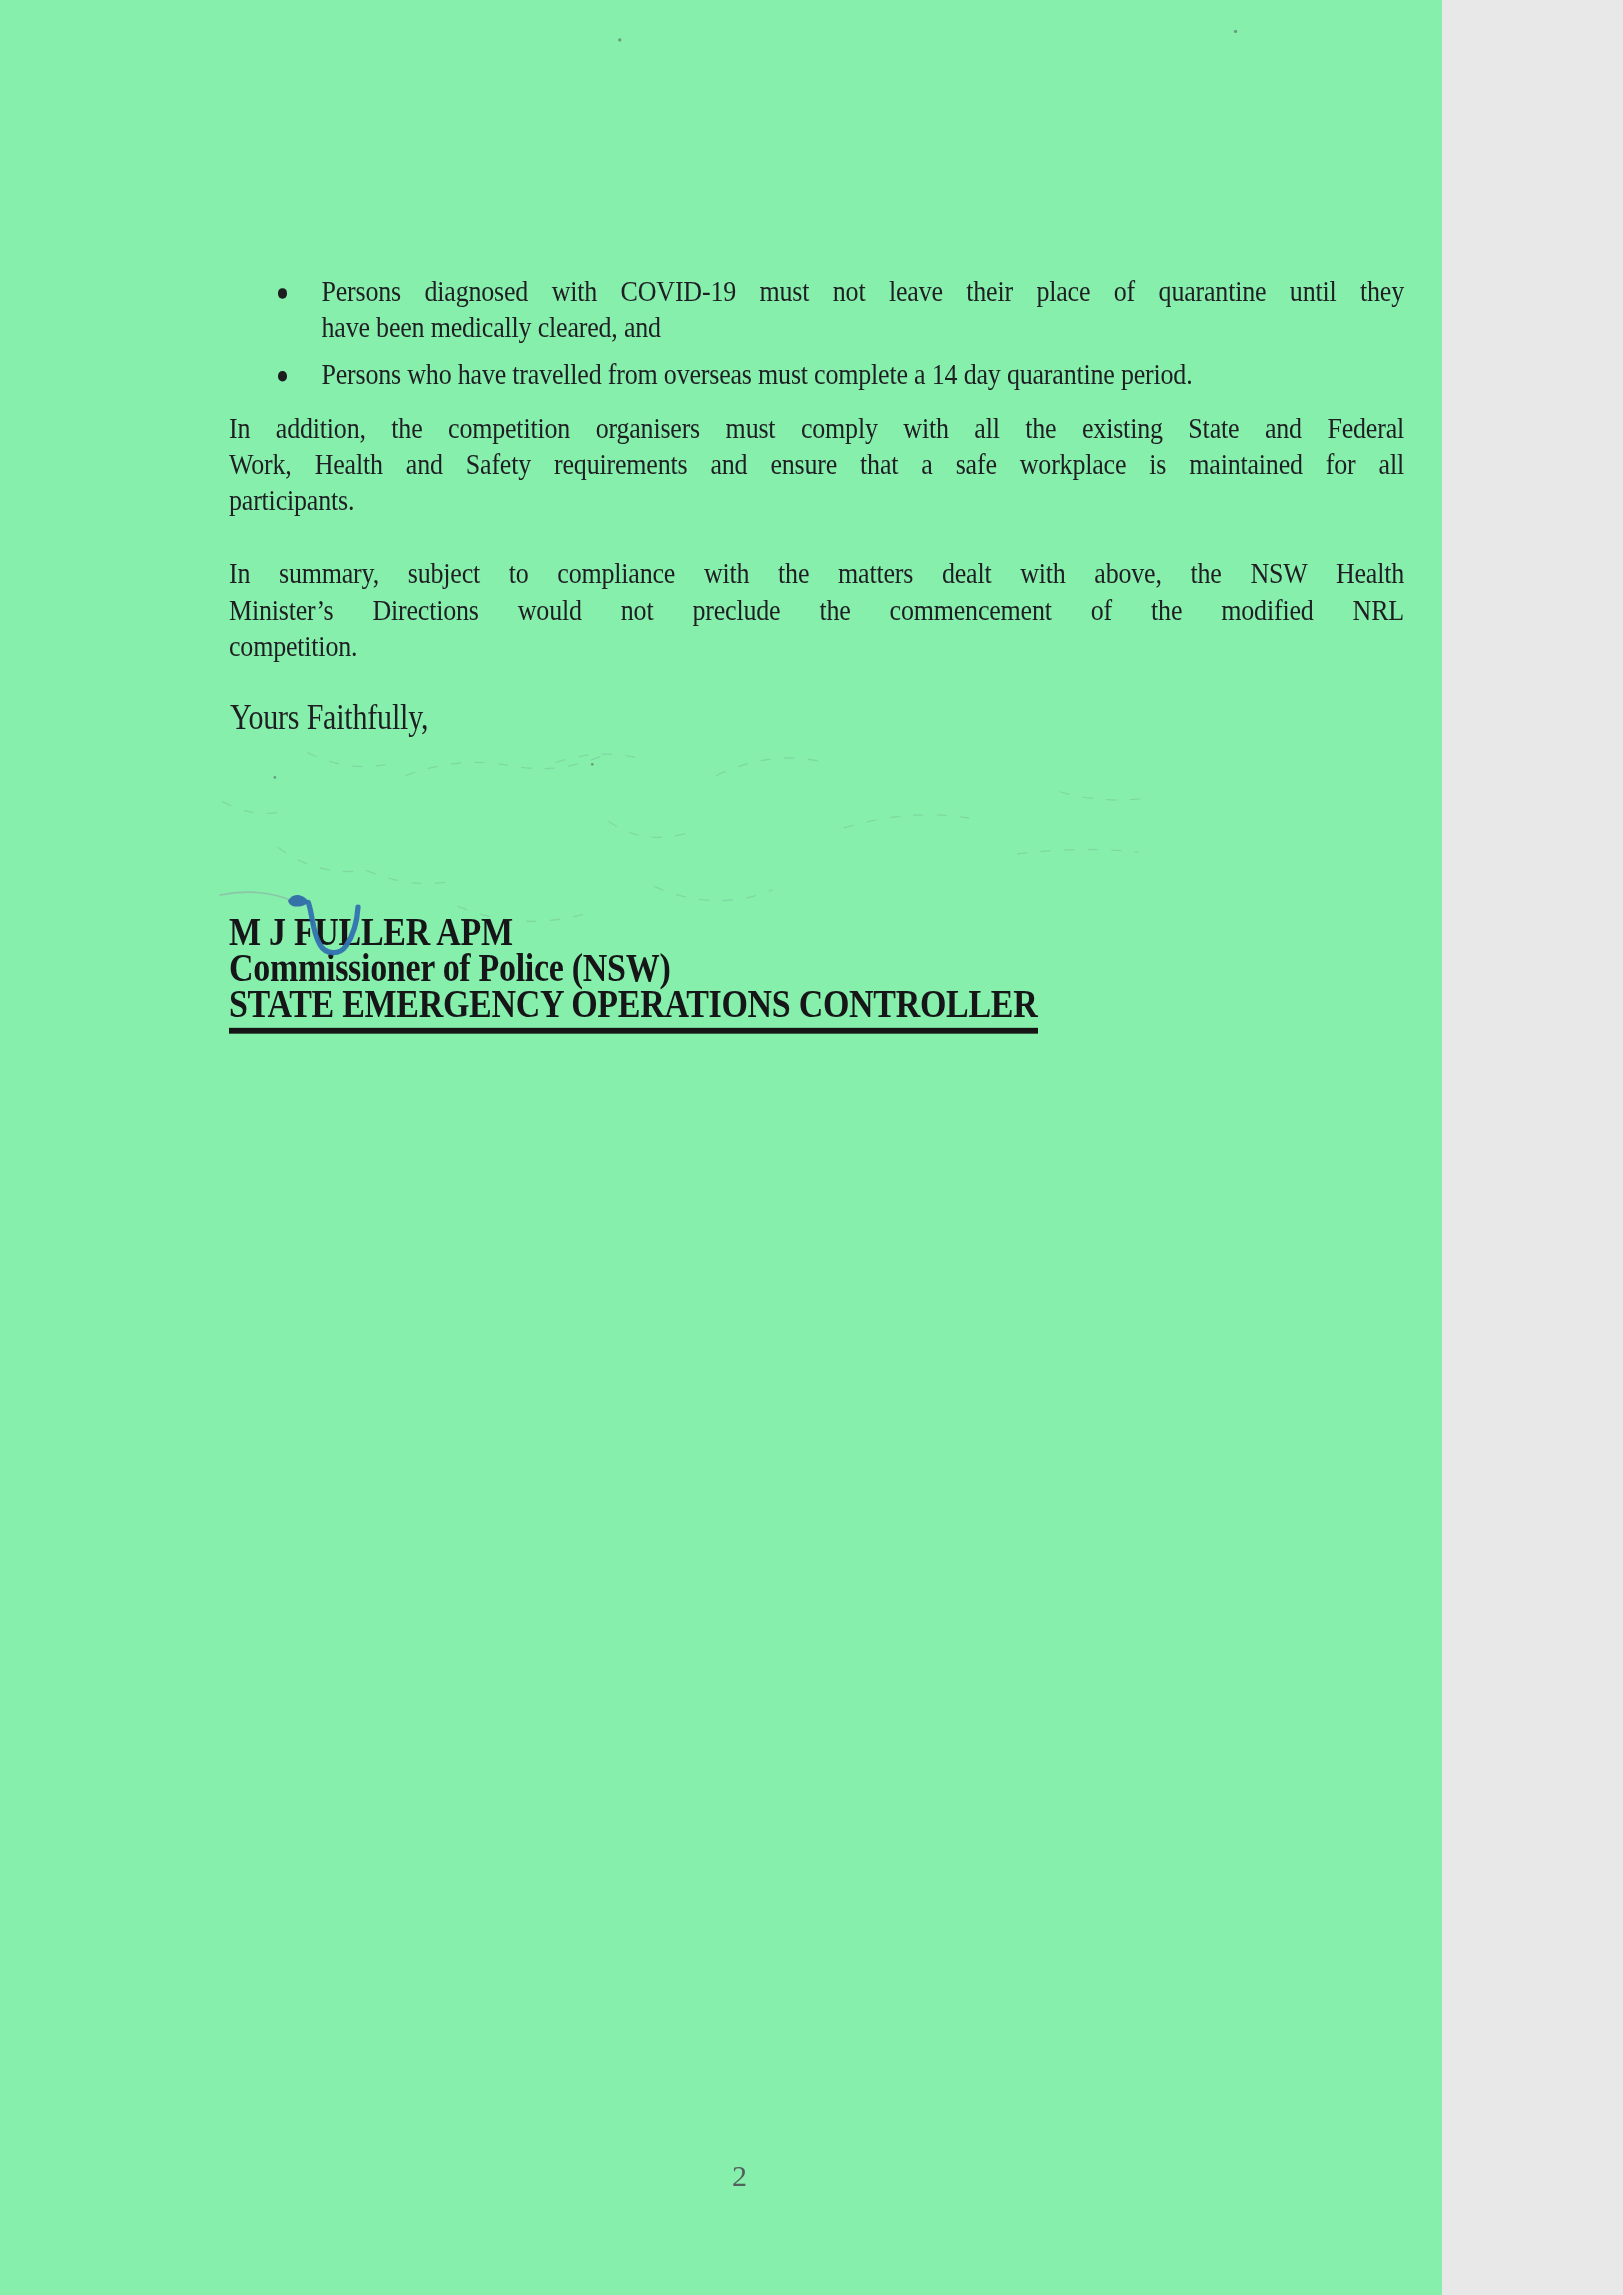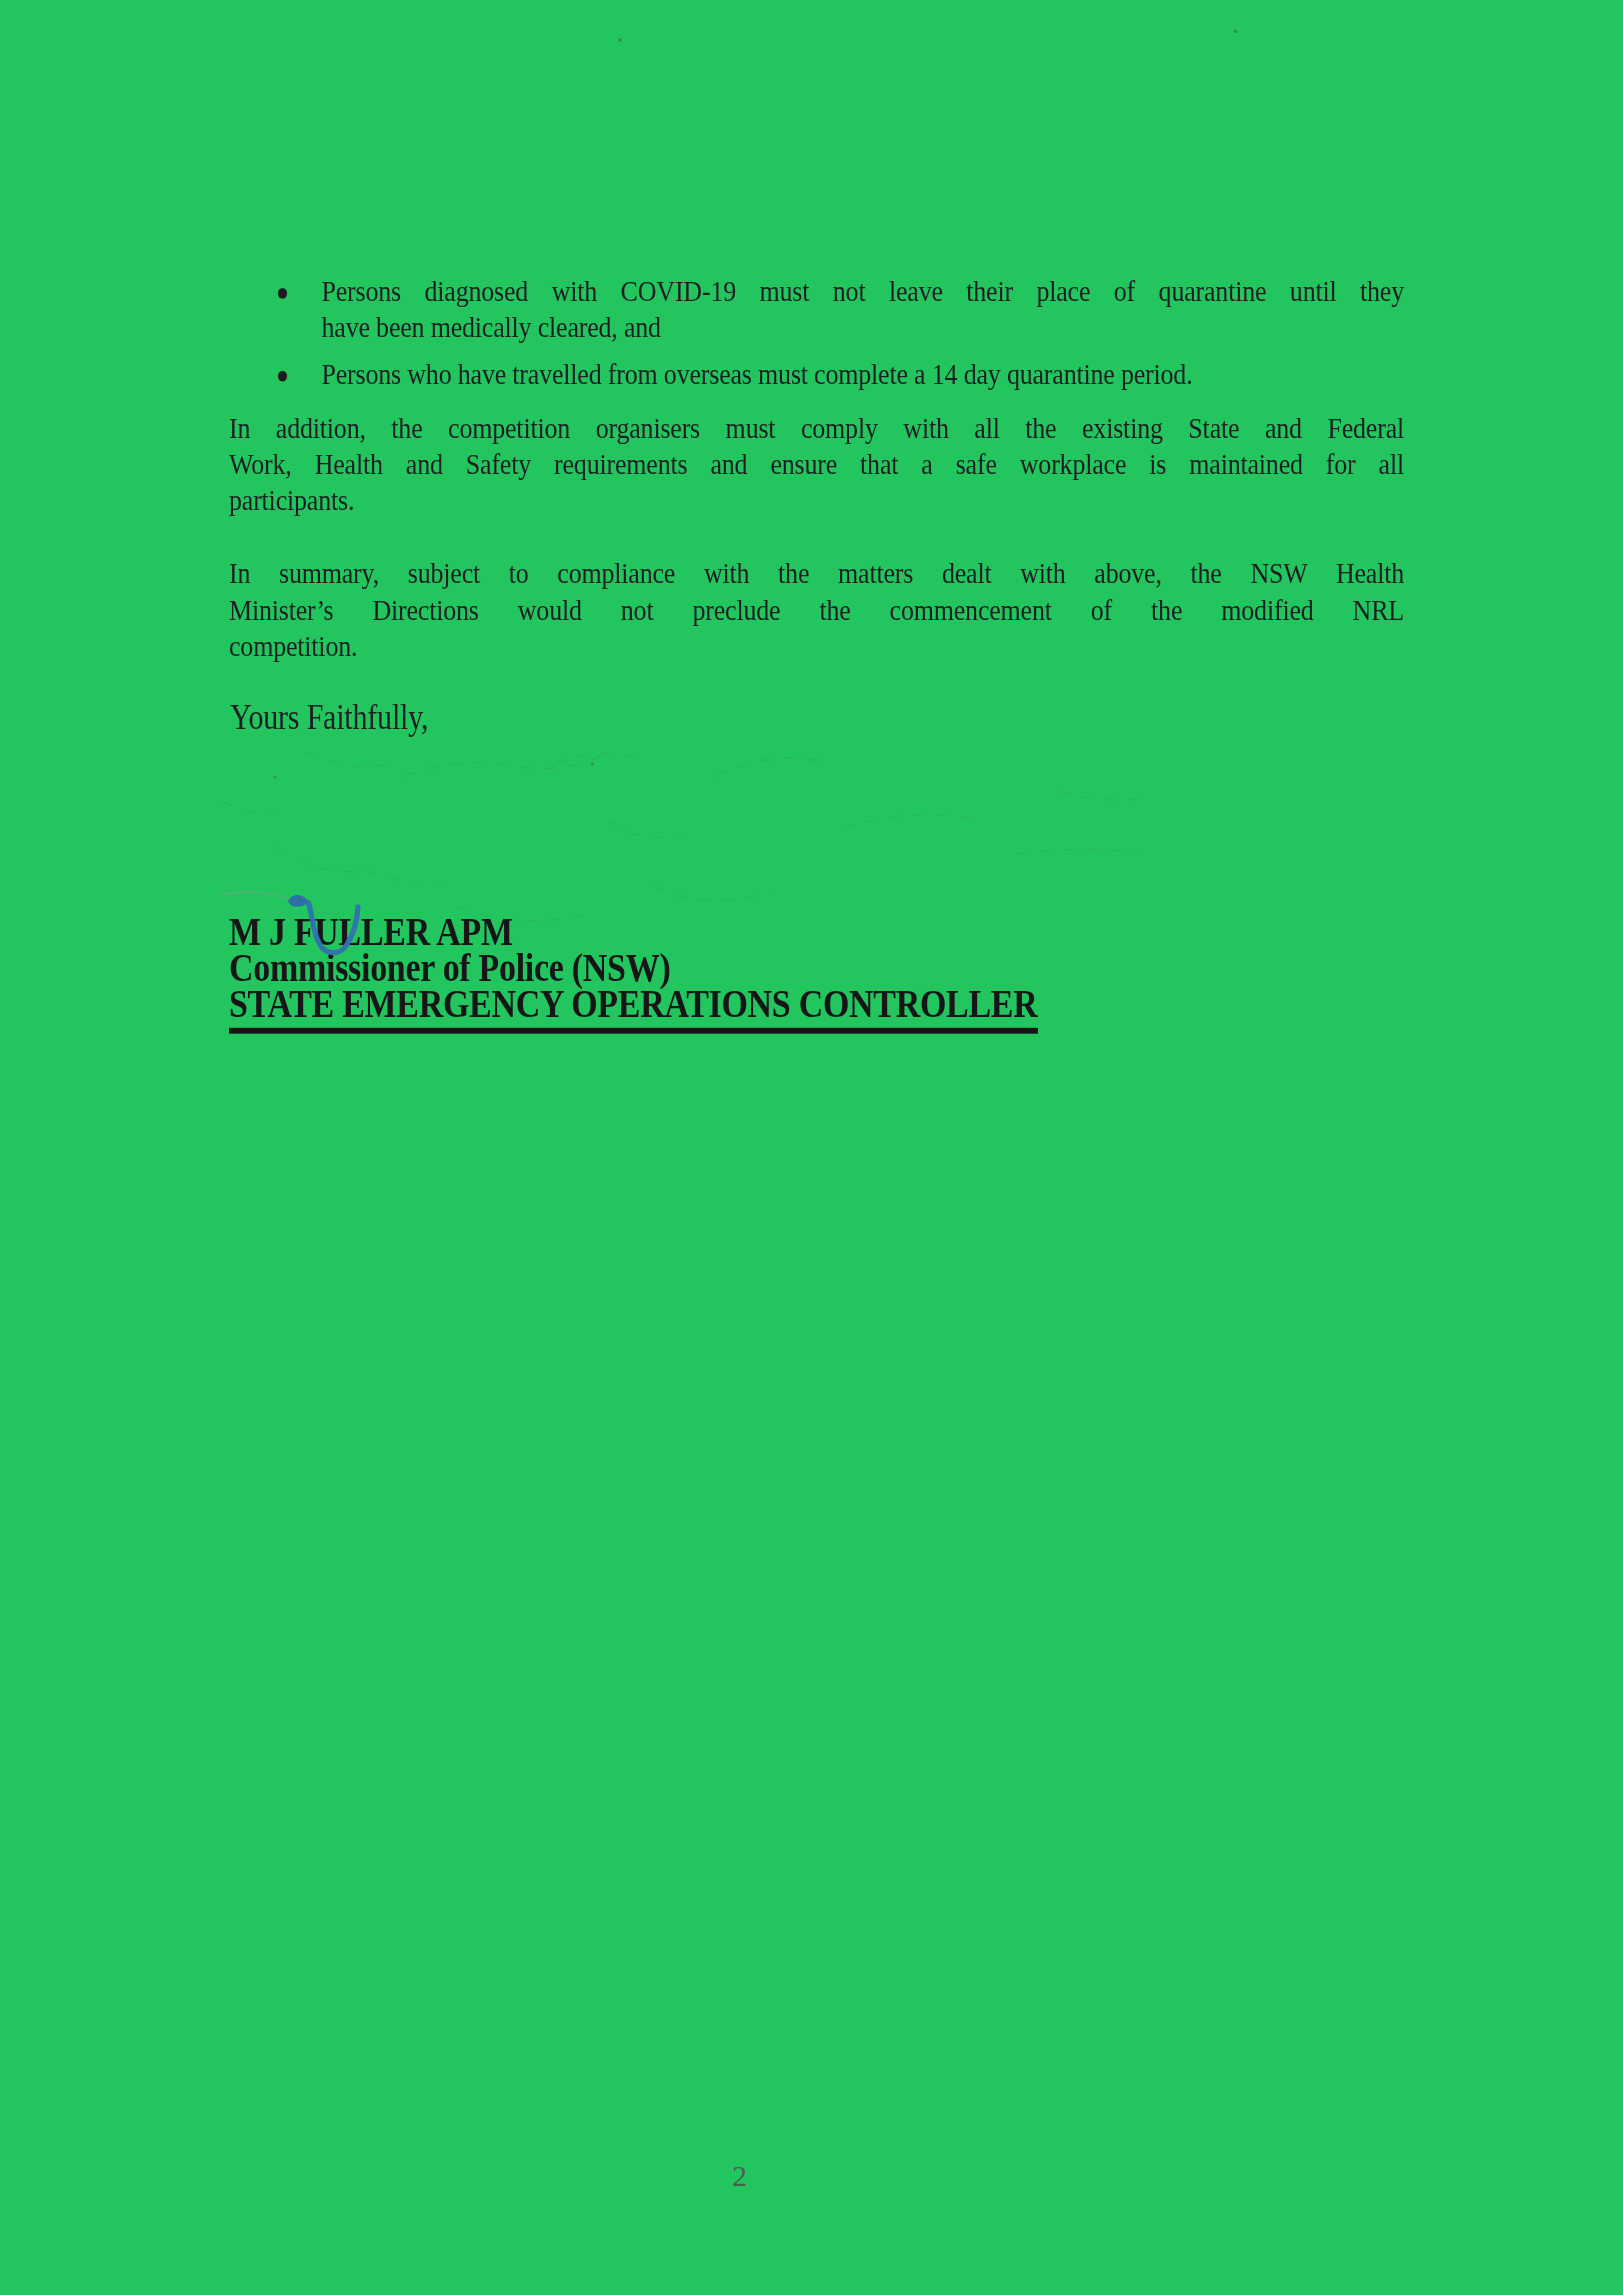--- a/index.html
+++ b/index.html
@@ -1,19 +1,19 @@
 <!DOCTYPE html>
 <html style="font-size:10.5px"><head>
 <meta charset="utf-8">
 <style>
   html,body{margin:0;padding:0;background:#e8e8e8;}
   .page{
     position:relative;
-    width:1623px;height:2295px;
-    background:#22c55e;
+    width:1442px;height:2295px;
+    background:#86efac;
     overflow:hidden;
     font-family:"Liberation Serif","DejaVu Serif",serif;
     color:#1f1f23;
   }
   
   .content{
     position:absolute;top:0;left:0;width:1623px;height:1968px;
     transform:scaleY(1.16667);
     transform-origin:0 0;
   }

